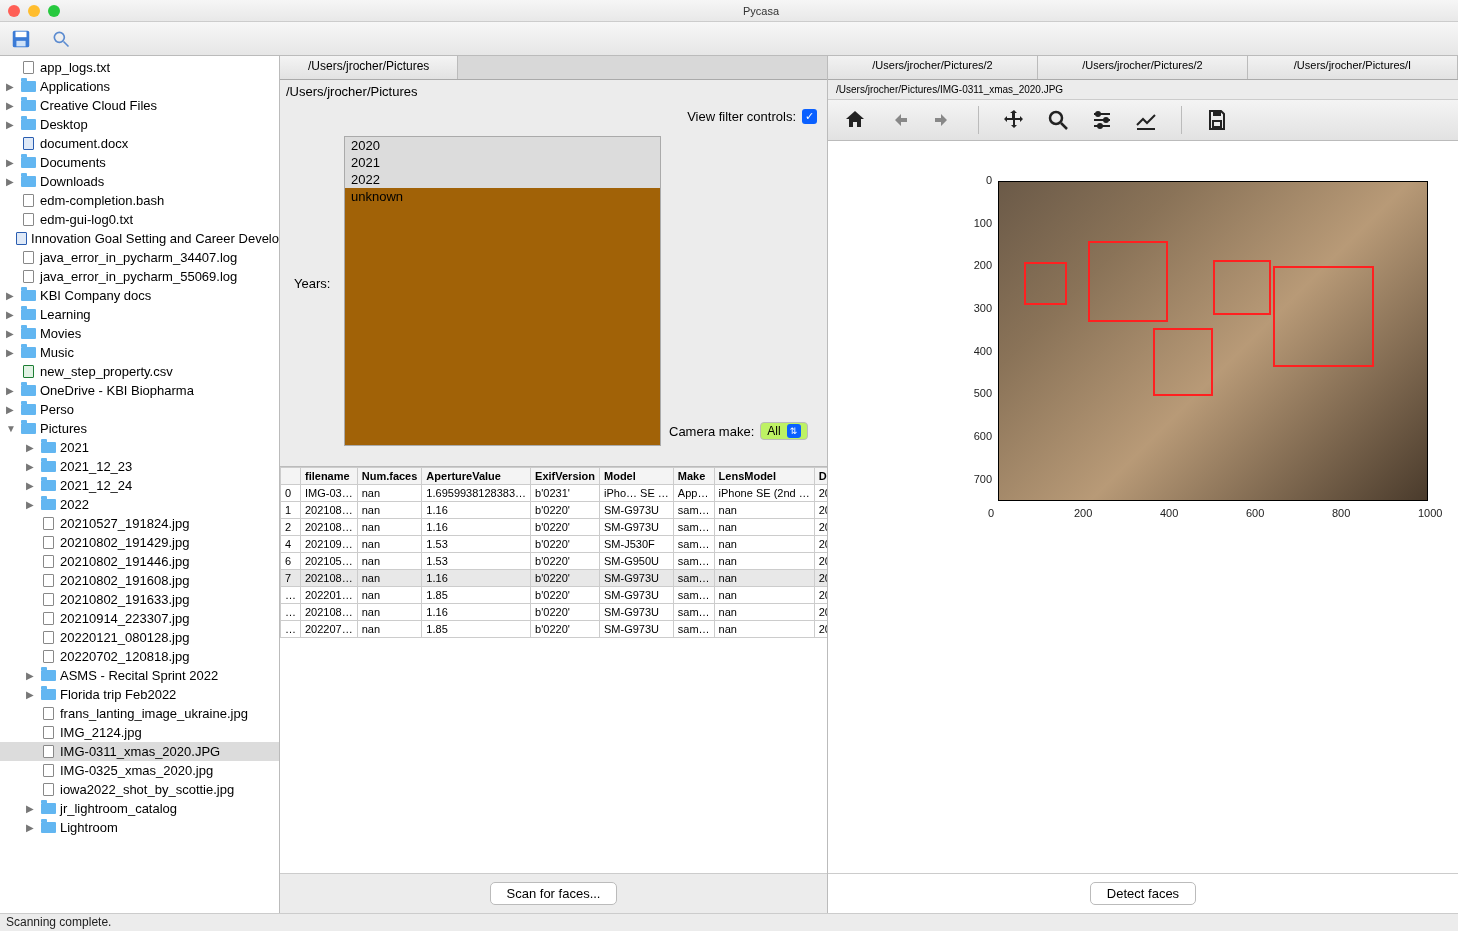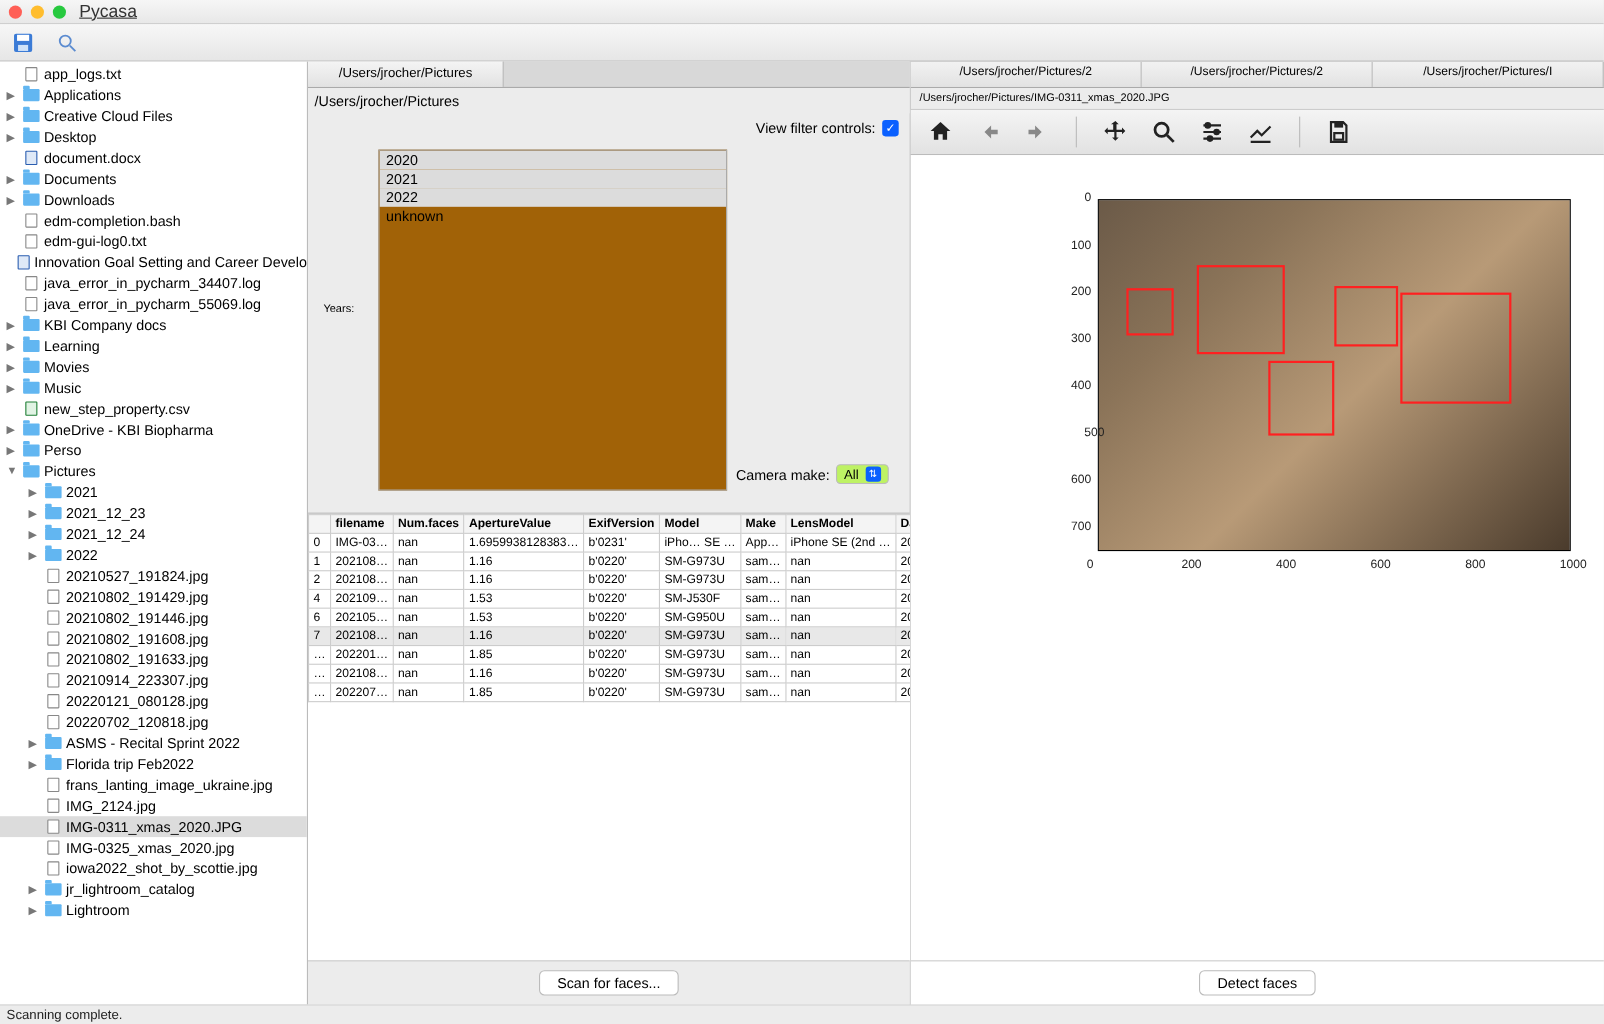--- a/index.html
+++ b/index.html
@@ -1,21 +1,21 @@
 <!DOCTYPE html>
 <html><head>
 <meta charset="utf-8">
 <style>
 * { box-sizing: border-box; margin: 0; padding: 0; }
 html, body { width: 1458px; height: 931px; font-family: -apple-system, "Helvetica Neue", Arial, sans-serif; font-size: 13px; background: #ececec; overflow: hidden; }
 .titlebar { height: 22px; background: linear-gradient(#f6f6f6,#e8e8e8); display: flex; align-items: center; padding: 0 8px; border-bottom: 1px solid #ccc; }
 .traffic { display: flex; gap: 8px; margin-right: 12px; }
 .dot { width: 12px; height: 12px; border-radius: 50%; }
 .dot.red { background:#ff5f56; } .dot.yellow{background:#ffbd2e;} .dot.green{background:#27c93f;}
-.titlebar-title { flex:1; text-align:left; font-size:16px; color:#333;text-decoration:underline; }
+.titlebar-title { flex:1; text-align:center; font-size:11px; color:#333; }
 .toolbar-top { height: 34px; background: linear-gradient(#f7f7f7,#e6e6e6); border-bottom:1px solid #bbb; display:flex; align-items:center; padding:0 10px; gap:18px; }
 .toolbar-top .tb-icon { width:22px; height:22px; display:flex; align-items:center; justify-content:center; }
 .main { display:flex; height: calc(931px - 22px - 34px - 18px); }
 .left-panel { width: 280px; background:#fff; border-right:1px solid #bbb; display:flex; flex-direction:column; }
 .left-tabhdr { height:24px; display:flex; align-items:center; background:linear-gradient(#f0f0f0,#e0e0e0); border-bottom:1px solid #bbb; }
 .left-tabhdr .circles { display:flex; gap:2px; padding:0 6px;}
 .left-tabhdr .circ { width:12px; height:12px; border-radius:50%; background:#555; }
 .left-tabhdr .lbl { flex:1; text-align:center; font-size:12px; }
 .tree { flex:1; overflow:auto; padding:2px 0; font-size:13px; }
 .tree-row { display:flex; align-items:center; height:19px; padding-left:6px; white-space:nowrap; overflow:hidden; cursor:default; }
@@ -25,21 +25,21 @@
 .folder-ic { width:15px; height:11px; background:#62b6f1; border-radius:1px; position:relative; }
 .folder-ic::before { content:""; position:absolute; top:-3px; left:0; width:6px; height:3px; background:#62b6f1; border-radius:1px 1px 0 0;}
 .file-ic { width:11px; height:13px; background:#fff; border:1px solid #888; border-radius:1px;}
 .middle-panel { width: 548px; display:flex; flex-direction:column; background:#ececec; border-right:1px solid #bbb;}
 .mid-tabbar { height:24px; display:flex; background:#d8d8d8; border-bottom:1px solid #aaa;}
 .mid-tab { flex:0 0 auto; padding:3px 28px; background:linear-gradient(#f4f4f4,#e2e2e2); border-right:1px solid #bbb; font-size:12px;}
 .mid-path { padding:4px 6px; font-size:13px; background:#ececec;}
 .filter-row { display:flex; justify-content:flex-end; align-items:center; padding:6px 10px 2px; gap:6px; font-size:13px;}
 .chk { width:15px; height:15px; background:#0a60ff; border-radius:3px; display:inline-flex; align-items:center; justify-content:center; color:#fff; font-size:11px;}
 .years-block { display:flex; padding:10px 14px 8px; gap:8px; align-items:flex-start;}
-.years-label { width:42px; padding-top:140px; font-size:10px;}
+.years-label { width:42px; padding-top:140px; font-size:13px;}
 .years-list { width:317px; height:310px; background:#a16207; border:1px solid #aaa; overflow:auto; font-size:13px;}
 .years-list div { padding:1px 6px; }
 .years-list div.sel { background:#dcdcdc; }
 .camera-col { display:flex; flex-direction:column; justify-content:flex-end; height:310px; gap:4px; padding-bottom:6px;}
 .camera-row { display:flex; align-items:center; gap:6px; font-size:13px;}
 .sel-box { background:#bef264; border:1px solid #bbb; border-radius:4px; padding:1px 6px; display:flex; align-items:center; gap:6px; font-size:12px;}
 .sel-car { width:14px; height:14px; background:#0a60ff; border-radius:3px; display:flex; align-items:center; justify-content:center; color:#fff; font-size:9px;}
 .table-wrap { flex:1; overflow:auto; background:#fff; border-top:1px solid #bbb; margin-top:12px; font-size:11px;}
 table.data { border-collapse:collapse; width:100%; }
 table.data th, table.data td { border:1px solid #ccc; padding:2px 4px; text-align:left; white-space:nowrap; overflow:hidden; }
@@ -596,21 +596,21 @@
         </span>
     </div>
     <div class="img-area">
       <div class="plot" id="plot">
         <div class="photo"></div>
       <span class="axis-tick" style="right: 426px; top: 23px;">0</span>
           <span class="axis-tick" style="right: 426px; top: 65.6667px;">100</span>
           <span class="axis-tick" style="right: 426px; top: 108.333px;">200</span>
           <span class="axis-tick" style="right: 426px; top: 151px;">300</span>
           <span class="axis-tick" style="right: 426px; top: 193.667px;">400</span>
-          <span class="axis-tick" style="right: 414px; top: 236.333px; text-align: center;">500</span>
+          <span class="axis-tick" style="right: 426px; top: 236.333px; text-align: center;">500</span>
           <span class="axis-tick" style="right: 426px; top: 279px;">600</span>
           <span class="axis-tick" style="right: 426px; top: 321.667px;">700</span>
           <span class="axis-tick" style="left: 90px; top: 356px;">0</span>
           <span class="axis-tick" style="left: 176px; top: 356px;">200</span>
           <span class="axis-tick" style="left: 262px; top: 356px;">400</span>
           <span class="axis-tick" style="left: 348px; top: 356px;">600</span>
           <span class="axis-tick" style="left: 434px; top: 356px;">800</span>
           <span class="axis-tick" style="left: 520px; top: 356px;">1000</span>
           <div class="face-box" style="left: 125.8px; top: 111.067px; width: 43px; height: 42.6667px;"></div>
           <div class="face-box" style="left: 190.3px; top: 89.7333px; width: 79.55px; height: 81.0667px;"></div>

